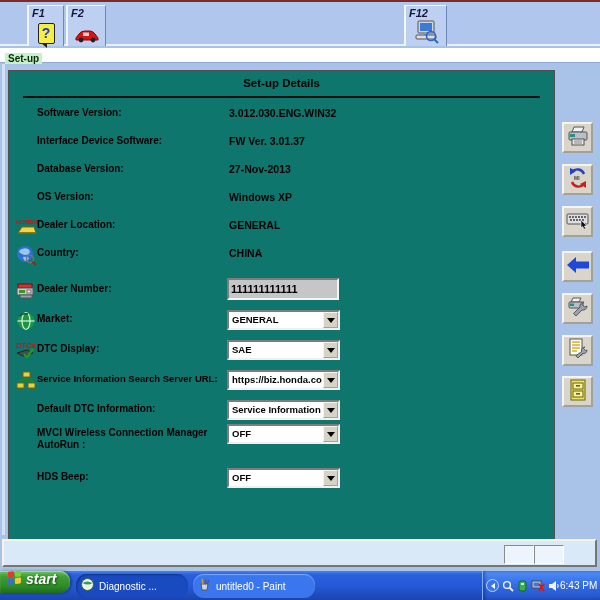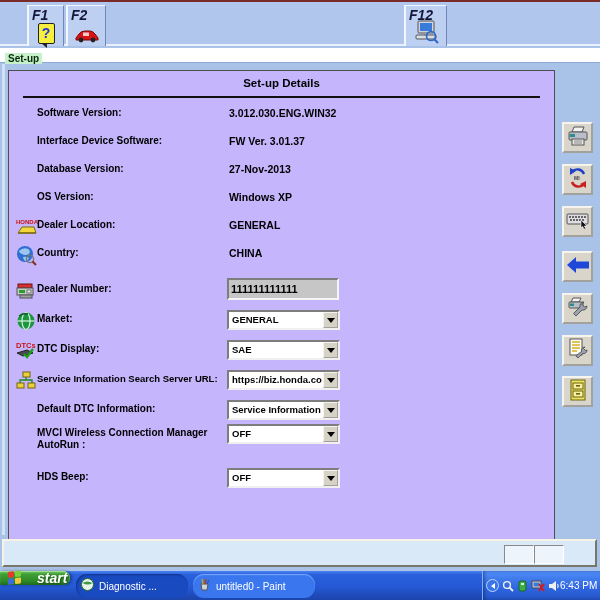--- a/index.html
+++ b/index.html
@@ -5,33 +5,33 @@
   * { box-sizing: border-box; margin: 0; padding: 0; }
   html,body { width:600px; height:600px; overflow:hidden; }
   body { font-family:"Liberation Sans", sans-serif; background:#a9c2e8; position:relative; }
 
   
   .top-edge { position:absolute; left:0; top:0; width:600px; height:2px; background:#7b2a2a; }
 
   
   .toolbar { position:absolute; left:0; top:2px; width:600px; height:44px; background:#b1c6ec; border-bottom:2px solid #e9effc; }
   .ftab { position:absolute; top:3px; height:41px; background:#bed0f2; border-left:2px solid #f2f6ff; border-top:1px solid #f2f6ff; border-right:1px solid #6d87b8; cursor:pointer; }
-  .ftab .fkey { position:absolute; left:3px; top:1px; font-size:14px; font-weight:bold; font-style:italic; color:#16163c; }
+  .ftab .fkey { position:absolute; left:3px; top:1px; font-size:11px; font-weight:bold; font-style:italic; color:#16163c; }
   .ftab .ficon { position:absolute; left:0; right:0; bottom:2px; display:flex; justify-content:center; }
   .help-balloon { width:17px; height:21px; background:#f6ef3e; border:1px solid #222; border-radius:2px; color:#2337d8; font-weight:bold; font-size:14px; text-align:center; line-height:19px; position:relative; }
   .help-balloon:after { content:""; position:absolute; left:2px; bottom:-5px; border-left:6px solid transparent; border-top:5px solid #222; }
 
   
   .navbar { position:absolute; left:0; top:48px; width:600px; height:15px; background:#ffffff; border-bottom:1px solid #8fa9d6; }
   .navbar .crumb { display:inline-block; margin-left:5px; margin-top:1px; padding:0 3px; font-size:10px; font-weight:bold; color:#0a2a0a; background:#c6f1cb; }
 
   
   .mainframe { position:absolute; left:0; top:64px; width:600px; height:475px; background:#a9c2e8; }
   .left-strip { position:absolute; left:2px; top:64px; width:3px; height:471px; background:#d4e0f4; }
-  .panel { position:absolute; left:8px; top:70px; width:547px; height:490px; background:#c4b5fd; border:1px solid #4f4f4f; }
+  .panel { position:absolute; left:8px; top:70px; width:547px; height:490px; background:#0f766e; border:1px solid #4f4f4f; }
   .panel-title { position:absolute; top:6px; left:0; width:100%; text-align:center; font-size:11.5px; font-weight:bold; color:#000; }
   .panel-rule { position:absolute; top:25px; left:14px; right:14px; height:2px; background:#111; }
 
   .row { position:absolute; left:0; width:100%; height:20px; }
   .rowicon { position:absolute; left:4px; top:-4px; width:26px; height:24px; display:flex; align-items:center; justify-content:center; }
   .lbl { position:absolute; left:28px; top:0; font-size:10px; font-weight:bold; color:#000; white-space:nowrap; }
   .lbl.wrap { white-space:normal; width:185px; line-height:12px; }
   .lbl.tight { font-size:9.5px; }
   .val { position:absolute; left:220px; top:0; font-size:10.5px; font-weight:bold; color:#000; white-space:nowrap; }
 
@@ -51,23 +51,23 @@
 
   
   .statusbar { position:absolute; left:2px; top:539px; width:595px; height:28px; background:#d9e9f8;
       border:2px solid; border-color:#f6f3e6 #77766a #77766a #f6f3e6; }
   .statuscells { position:absolute; right:31px; top:4px; display:flex; }
   .statuscell { width:30px; height:19px; background:#eef4fb; border:1px solid; border-color:#8a8a8a #ffffff #ffffff #8a8a8a; }
 
   
   .taskbar { position:absolute; left:0; top:571px; width:600px; height:29px;
       background:linear-gradient(#4a83f2 0%, #2b61dd 12%, #2458d4 55%, #1c44ab 100%); }
-  .startbtn { position:absolute; left:0; top:0; width:70px; height:14px; border-radius:0 10px 10px 0;
+  .startbtn { position:absolute; left:0; top:0; width:70px; height:22px; border-radius:0 10px 10px 0;
       background:linear-gradient(#6cc45e 0%, #3e9e33 25%, #2f8a28 70%, #1f6b1c 100%);
-      box-shadow:inset 0 1px 1px #a5e098, 2px 0 3px rgba(0,0,0,.35); display:flex; align-items:center; cursor:pointer;gap:11px; }
+      box-shadow:inset 0 1px 1px #a5e098, 2px 0 3px rgba(0,0,0,.35); display:flex; cursor:pointer; }
   .startbtn .slabel { color:#fff; font-size:14px; font-weight:bold; font-style:italic; text-shadow:1px 1px 2px #1a4f18; margin-left:4px; }
   .xpflag { width:14px; height:14px; margin-left:8px; display:grid; grid-template-columns:6px 6px; grid-template-rows:6px 6px; gap:1px; transform:skewY(-6deg); }
   .xpflag span { border-radius:1px; }
   .taskbtn { position:absolute; top:3px; height:24px; border-radius:11px; display:flex; align-items:center; padding:0 5px; cursor:pointer; }
   .taskbtn.active { background:#1a4ac0; box-shadow:inset 1px 1px 2px #123488; }
   .taskbtn.idle { background:#3a76ee; box-shadow:inset 0 1px 1px #7aa8f8; }
   .taskbtn .tlabel { color:#fff; font-size:10px; margin-left:5px; white-space:nowrap; }
   .tray { position:absolute; right:0; top:0; width:118px; height:29px;
       background:linear-gradient(#4f8cf6 0%, #2e66e0 60%, #2353c4 100%);
       border-left:1px solid #7fb0ff; box-shadow:inset 2px 0 3px rgba(0,0,20,.3); display:flex; align-items:center; }

